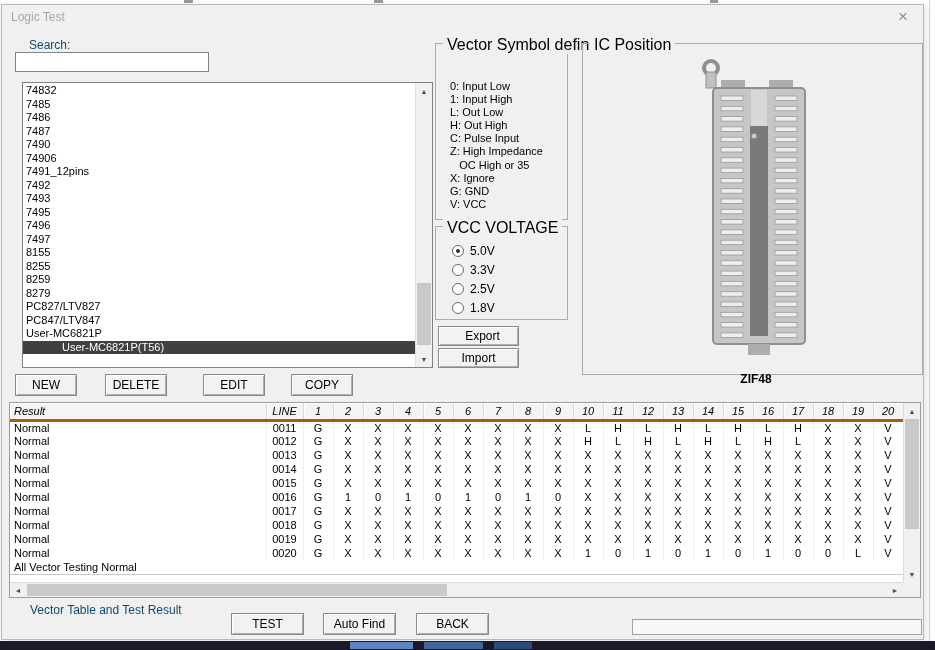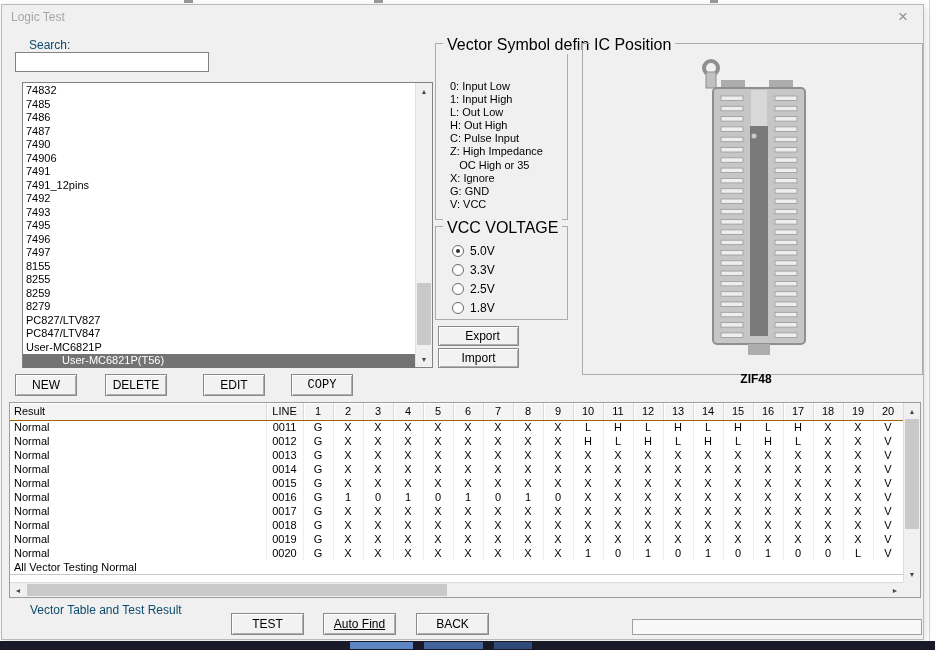--- a/index.html
+++ b/index.html
@@ -16,21 +16,21 @@
   .close { position:absolute; right:11px; top:2px; font-size:17px; color:#8f8f8f; width:18px; text-align:center; cursor:default; }
 
   .lbl { position:absolute; font-size:12px; color:#0c4a6e; }
 
   .search-input { position:absolute; left:13px; top:47px; width:194px; height:20px; border:1px solid #828282; background:#fff; font-size:12px; padding:0 3px; font-family:inherit; }
 
   
   .listbox { position:absolute; left:20px; top:77px; width:411px; height:286px; background:#fff; border:1px solid #828282; }
   .list-items { position:absolute; left:0; top:1px; right:17px; }
   .list-item { height:13.5px; line-height:13.5px; font-size:11px; padding-left:3px; white-space:nowrap; overflow:hidden; }
-  .list-item.selected { background:#737373; color:#fff;padding-left:39px; }
+  .list-item.selected { background:#404040; color:#fff;padding-left:39px; }
 
   .vscroll { position:absolute; right:0; top:0; width:17px; height:100%; background:#f0f0f0; border-left:1px solid #e0e0e0; }
   .sb-btn { position:absolute; left:0; width:16px; height:16px; font-size:7px; color:#4a4a4a; display:flex; align-items:center; justify-content:center; background:#f0f0f0; }
   .sb-thumb { position:absolute; left:1px; width:14px; background:#c9c9c9; }
 
   
   .btn { position:absolute; background:#f2f2f2; border:1px solid #8a8a8a; box-shadow:inset 1px 1px 0 #ffffff, inset -1px -1px 0 #aeaeae; font-size:12px; display:flex; align-items:center; justify-content:center; color:#000; cursor:default; }
 
   
   .groupbox { position:absolute; border:1px solid #ababab; }
@@ -42,21 +42,21 @@
   .radio-row { display:flex; align-items:center; gap:6px; margin:5px 0 0 16px; height:14px; font-size:12px; }
   .radio-circle { width:12px; height:12px; border-radius:50%; border:1px solid #6a6a6a; background:#fff; position:relative; flex:0 0 auto; }
   .radio-circle.checked::after { content:''; position:absolute; left:3px; top:3px; width:4px; height:4px; border-radius:50%; background:#303030; }
 
   .zif-label { position:absolute; left:108px; top:328px; width:130px; text-align:center; font-weight:bold; font-size:12px; }
 
   
   .grid-frame { position:absolute; left:7px; top:397px; width:912px; height:196px; border:1px solid #9c9c9c; background:#fff; }
   .grid-body { position:absolute; left:0; top:0; right:17px; bottom:15px; overflow:hidden; }
   table.grid { border-collapse:collapse; table-layout:fixed; width:893px; }
-  .grid th { height:17px; font-size:11px; font-weight:normal; background:#f4f4f4; border-right:1px solid #d9d9d9; border-bottom:1px solid #a16207; box-shadow:inset 1px 1px 0 #ffffff; text-align:center; padding:0; }
+  .grid th { height:17px; font-size:11px; font-weight:normal; background:#f4f4f4; border-right:1px solid #d9d9d9; border-bottom:3px solid #a16207; box-shadow:inset 1px 1px 0 #ffffff; text-align:center; padding:0;font-style:italic; }
   .grid th.col-result { text-align:left; padding-left:4px; }
   .grid td { height:14px; font-size:11px; text-align:center; border-right:1px solid #efefef; padding:0; white-space:nowrap; }
   .grid td.col-result { text-align:left; padding-left:4px; }
   .col-result { width:256px; } .col-line { width:37px; } .col-num { width:30px; }
   .grid td.footer-cell { text-align:left; padding-left:4px; border-bottom:1px solid #c9c9c9; border-right:none; }
   .grid-vscroll { position:absolute; right:0; top:0; width:17px; bottom:15px; background:#f0f0f0; border-left:1px solid #dcdcdc; }
   .grid-hscroll { position:absolute; left:0; bottom:0; height:15px; right:17px; background:#f0f0f0; border-top:1px solid #dcdcdc; }
   .hsb-btn { position:absolute; top:0; width:16px; height:14px; font-size:7px; color:#4a4a4a; display:flex; align-items:center; justify-content:center; background:#f0f0f0; }
   .hsb-thumb { position:absolute; top:1px; height:12px; background:#c9c9c9; }
   .grid-corner { position:absolute; right:0; bottom:0; width:17px; height:15px; background:#f0f0f0; }
@@ -86,21 +86,20 @@
     <input class="search-input" type="text" value="" style="">
 
     <div class="listbox">
       <div class="list-items" id="ic-list-items">
           <div class="list-item">74832</div>
           <div class="list-item">7485</div>
           <div class="list-item">7486</div>
           <div class="list-item">7487</div>
           <div class="list-item">7490</div>
           <div class="list-item">74906</div>
-          <div class="list-item">7491</div>
           <div class="list-item">7491_12pins</div>
           <div class="list-item">7492</div>
           <div class="list-item">7493</div>
           <div class="list-item">7495</div>
           <div class="list-item">7496</div>
           <div class="list-item">7497</div>
           <div class="list-item">8155</div>
           <div class="list-item">8255</div>
           <div class="list-item">8259</div>
           <div class="list-item">8279</div>
@@ -112,21 +111,21 @@
       <div class="vscroll">
         <div class="sb-btn" style="top:0;">▲</div>
         <div class="sb-thumb" style="top:200px; height:62px;"></div>
         <div class="sb-btn" style="bottom:0;">▼</div>
       </div>
     </div>
 
     <div class="btn" style="left:13px; top:369px; width:62px; height:22px;">NEW</div>
     <div class="btn" style="left:103px; top:369px; width:62px; height:22px;">DELETE</div>
     <div class="btn" style="left:201px; top:369px; width:62px; height:22px;">EDIT</div>
-    <div class="btn" style="left:289px; top:369px; width:62px; height:22px;font-family:Liberation Mono, monospace;">COPY</div>
+    <div class="btn" style="left:289px; top:369px; width:62px; height:22px;">COPY</div>
 
     <div class="groupbox" style="left:433px; top:38px; width:133px; height:177px;">
       <div class="gb-label">Vector Symbol definition</div>
       <div class="vs-lines" id="vs-lines">
           <div class="vs-line">0: Input Low</div>
           <div class="vs-line">1: Input High</div>
           <div class="vs-line">L: Out Low</div>
           <div class="vs-line">H: Out High</div>
           <div class="vs-line">C: Pulse Input</div>
           <div class="vs-line">Z: High Impedance</div>
@@ -512,21 +511,21 @@
       <div class="grid-hscroll">
         <div class="hsb-btn" style="left:0;">◄</div>
         <div class="hsb-thumb" style="left:17px; width:420px;"></div>
         <div class="hsb-btn" style="right:0;">►</div>
       </div>
       <div class="grid-corner"></div>
     </div>
 
     <div class="lbl" style="left:28px; top:598px;">Vector Table and Test Result</div>
     <div class="btn" style="left:229px; top:608px; width:73px; height:22px;">TEST</div>
-    <div class="btn" style="left:321px; top:608px; width:73px; height:22px;text-decoration:underline;">Auto Find</div>
+    <div class="btn" style="left:321px; top:608px; width:73px; height:22px;">Auto Find</div>
     <div class="btn" style="left:414px; top:608px; width:73px; height:22px;">BACK</div>
     <div class="progress-box"></div>
   </div>
 
   <div class="taskbar">
     <div class="tb-item" style="left:350px; width:63px; background:#5d85c3;"></div>
     <div class="tb-item" style="left:424px; width:59px; background:#42639b;"></div>
     <div class="tb-item" style="left:494px; width:38px; background:#2e4a78;"></div>
   </div>
 

